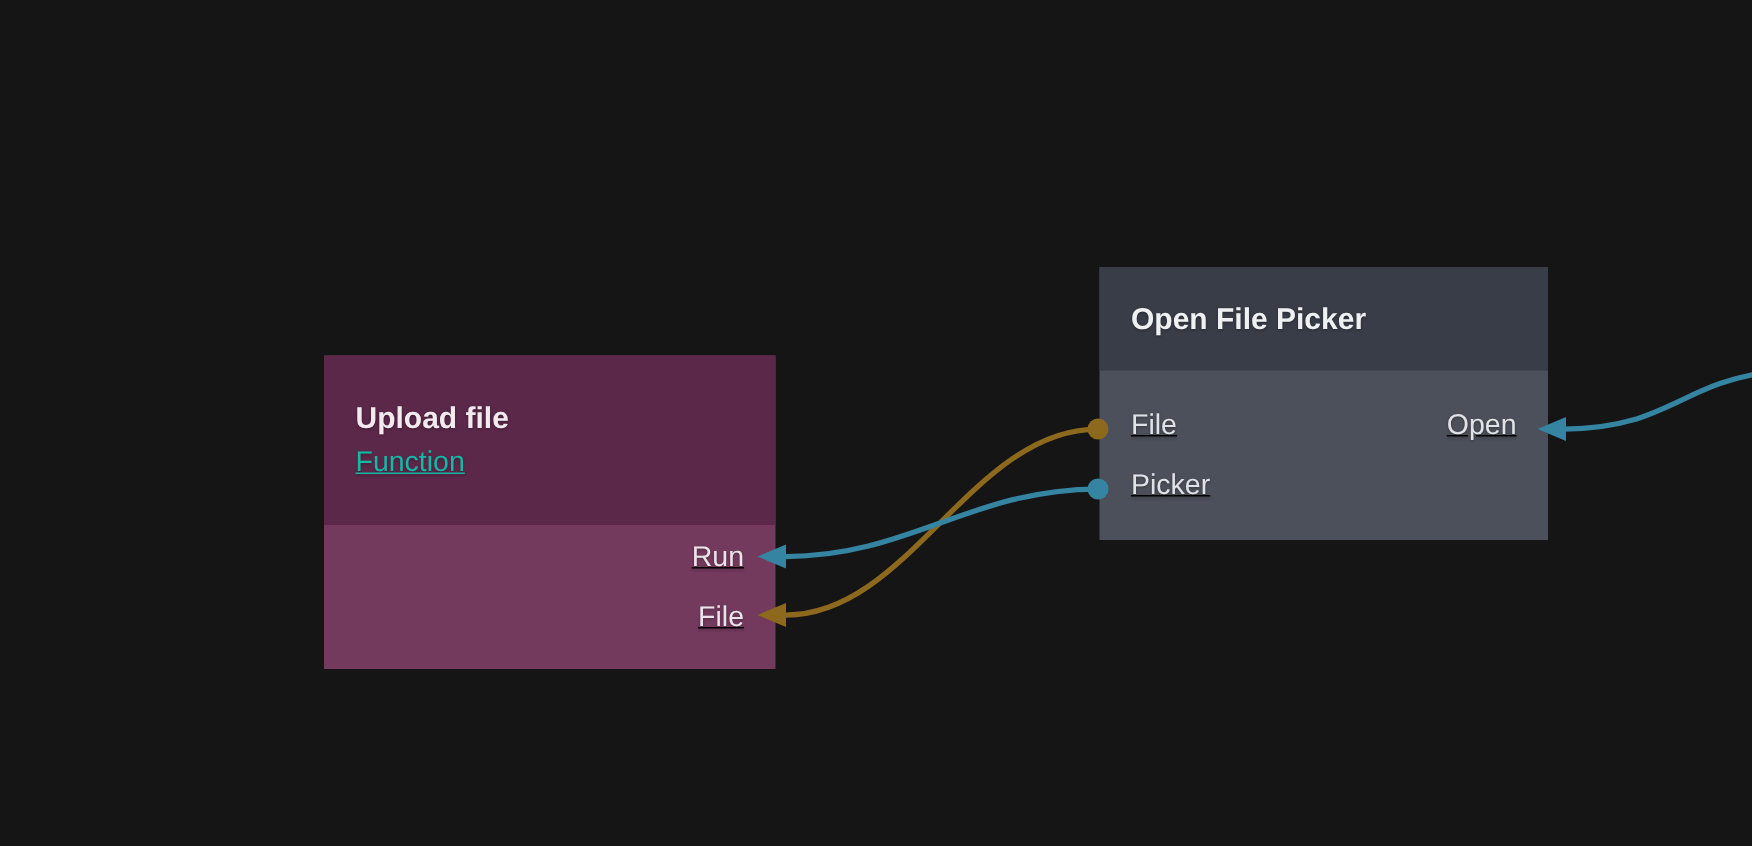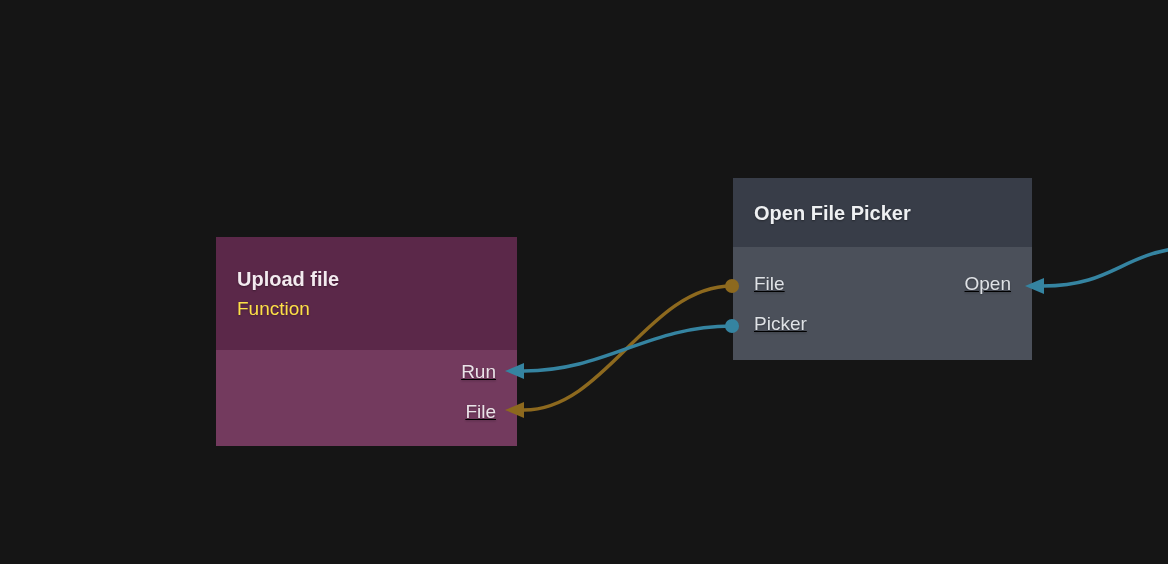--- a/index.html
+++ b/index.html
@@ -34,23 +34,24 @@
     color: #eef0f2;
     text-shadow: 0 1px 2px rgba(0,0,0,0.35);
     white-space: nowrap;
   }
   .node-upload .node-title { color: #f3eaef; }
 
   .node-subtitle {
     font-size: 19px;
     font-weight: 400;
     line-height: 30px;
-    color: #fde047;
+    color: #14b8a6;
     text-shadow: 0 1px 2px rgba(0,0,0,0.25);
     white-space: nowrap;
+    text-decoration: underline;
   }
 
   .node-body { flex: 1; }
 
   .port-row {
     height: 40px;
     display: flex;
     align-items: center;
     padding: 0 21px;
     font-size: 19px;

